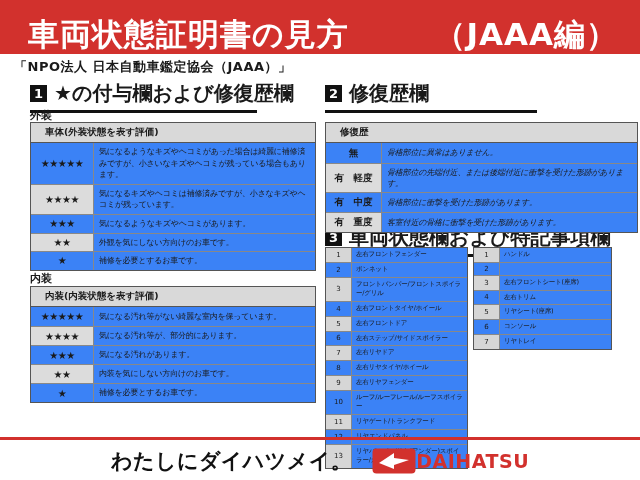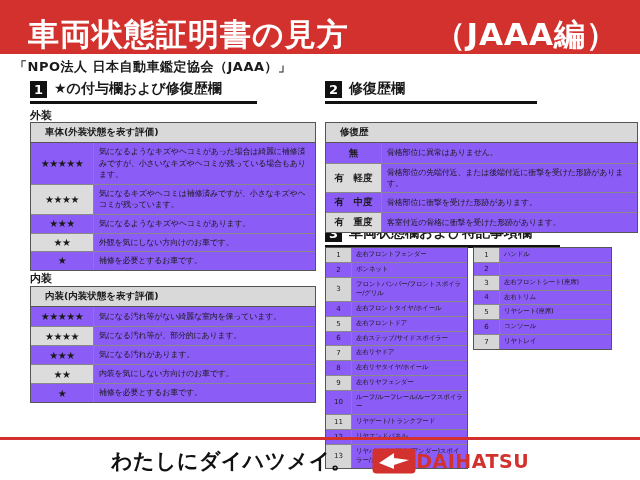--- a/index.html
+++ b/index.html
@@ -24,29 +24,29 @@
 
   
   .sec-head {
     position:absolute; display:flex; align-items:center; gap:7px;
     border-bottom:3px solid #111; padding-bottom:3px;
   }
   .sec-num {
     width:17px; height:17px; background:#111; color:#fff; font-weight:bold;
     font-size:13px; display:flex; align-items:center; justify-content:center; flex:0 0 17px;
   }
-  .sec-title { font-weight:bold; font-size:14px; white-space:nowrap; }
+  .sec-title { font-weight:bold; font-size:20px; white-space:nowrap; }
   #sec1 { left:30px; top:80px; width:227px; }
   #sec2 { left:325px; top:80px; width:212px; }
   #sec3 { left:325px; top:224px; width:235px; }
 
   .mini-label { position:absolute; font-size:11px; font-weight:bold; }
 
   
-  .tbl { position:absolute; border:1.5px solid #555; background:#8b5cf6; }
+  .tbl { position:absolute; border:1.5px solid #555; background:#3b82f6; }
   .tbl-head {
     background:#d9d9d9; border-bottom:1px solid #555;
     font-size:9.5px; font-weight:600; padding:3px 6px 3px 14px;
   }
   .row { display:flex; align-items:stretch; }
   .row + .row { border-top:1px solid #888; }
   .cell-l {
     border-right:1px solid #888; display:flex; align-items:center;
     justify-content:center; text-align:center; flex-shrink:0;
   }
@@ -59,21 +59,21 @@
   .star-table .i-odd .cell-l { background:#dcdcdc; }
   #ext-table { left:30px; top:122px; }
   #int-table { left:30px; top:286px; }
   #ext-label { left:30px; top:108px; }
   #int-label { left:30px; top:271px; }
   #int-table .row { min-height:19px; }
 
   
   #repair-table { left:325px; top:122px; width:313px; }
   #repair-table .cell-l { width:56px; font-size:9.5px; font-weight:600; white-space:pre; }
-  #repair-table .cell-r { font-size:8px; letter-spacing:-0.2px; line-height:1.4; }
+  #repair-table .cell-r { font-size:8px; letter-spacing:-0.2px; line-height:1.4;font-style:italic; }
   #repair-table .row { min-height:20px; }
   #repair-table .i-odd .cell-l { background:#dcdcdc; }
 
   
   .parts-table .cell-l { width:26px; font-size:7px; }
   .parts-table .cell-r { font-size:6.5px; letter-spacing:-0.2px; line-height:1.5; padding:2px 4px; }
   .parts-table .row { min-height:13px; }
   .parts-table .i-even .cell-l { background:#d6d6d6; }
   #parts-exterior { left:325px; top:247px; width:143px; }
   #parts-interior { left:473px; top:247px; width:139px; }

